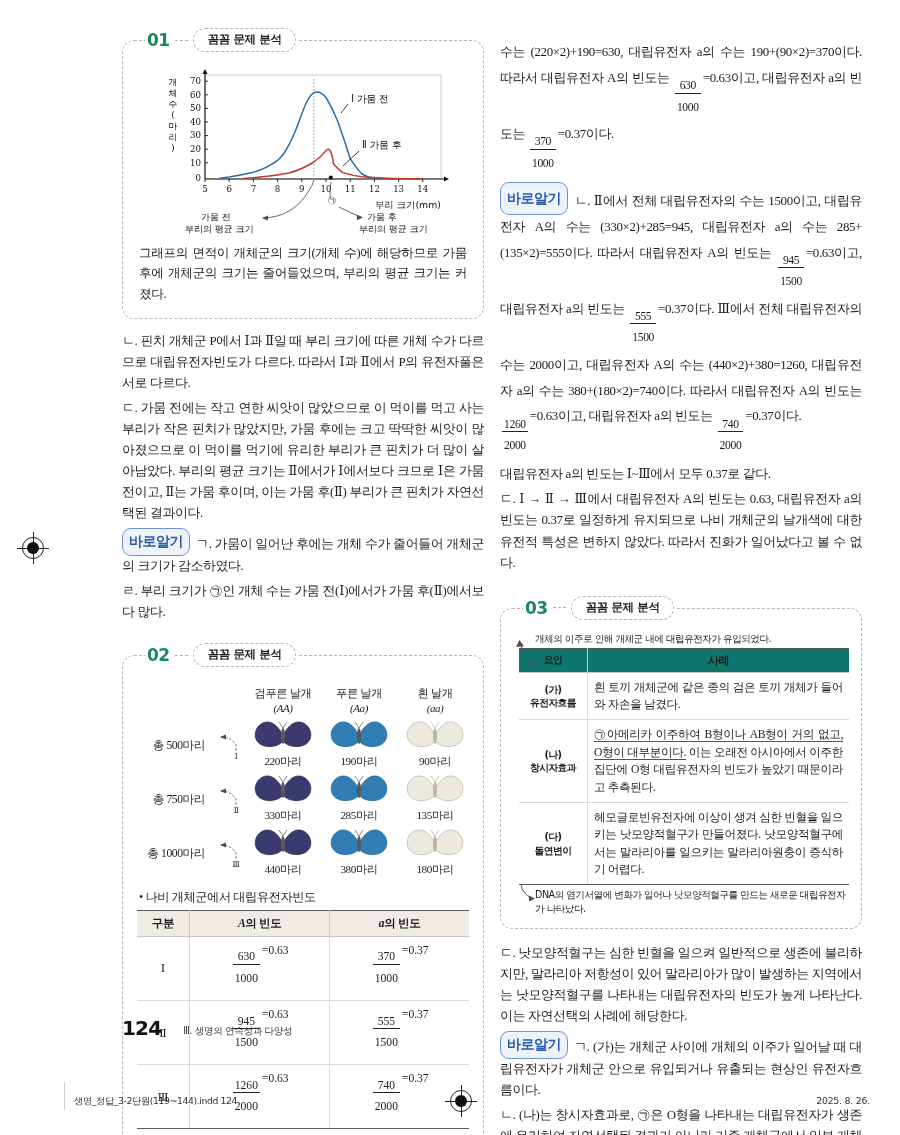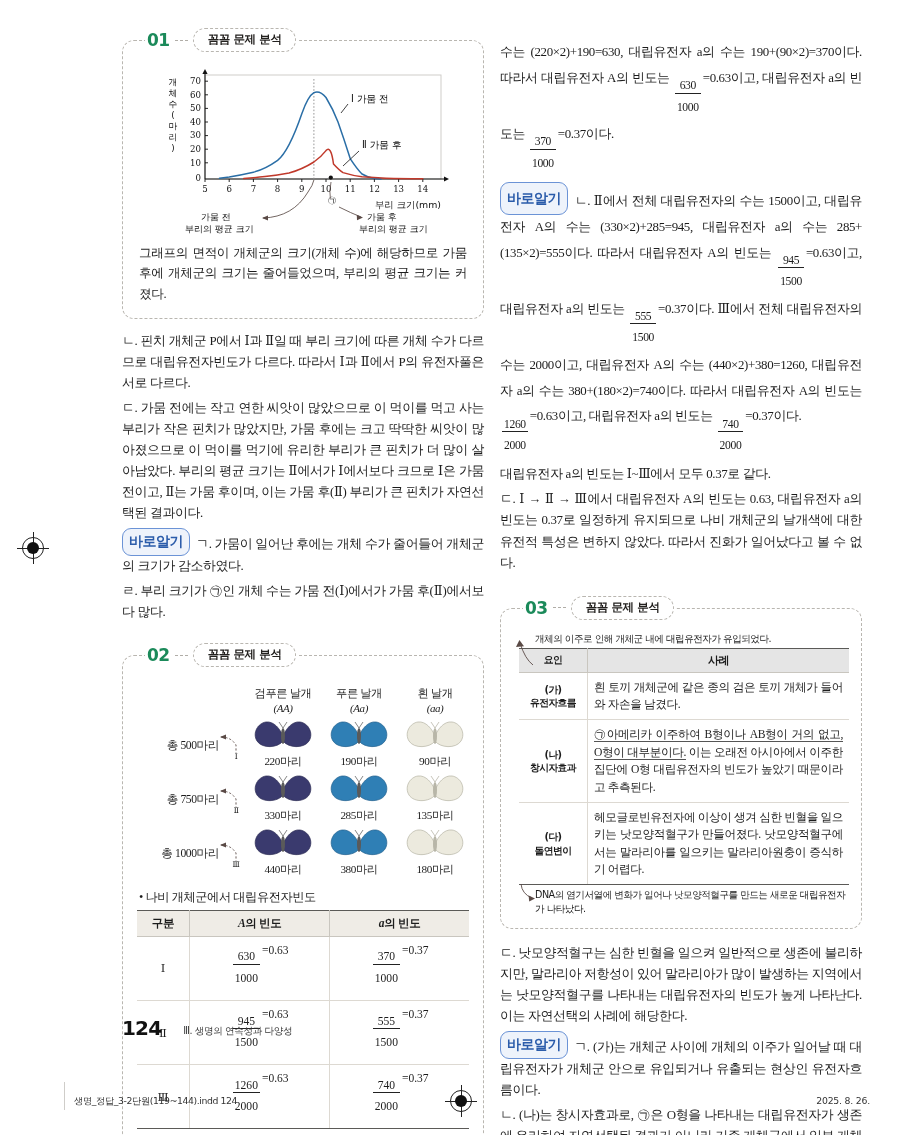--- a/index.html
+++ b/index.html
@@ -39,40 +39,40 @@
          padding:1px 6px 2px 6px;letter-spacing:-0.5px;vertical-align:1.5px;margin-right:3px;}
   .frac{display:inline-flex;flex-direction:column;align-items:center;vertical-align:-0.58em;margin:0 2px;line-height:1.06;}
   .frac .num{font-size:11.6px;padding:0 2px;}
   .frac .den{font-size:11.6px;border-top:1.1px solid #222;padding:8px 2px;}
 
   
   .bfig{margin:8px 0 2px 0;}
   .bgrid{display:grid;grid-template-columns:108px 76px 76px 76px;}
   .bhead{text-align:center;font-size:11.3px;line-height:1.3;letter-spacing:-0.4px;padding-bottom:3px;}
   .bhead .gt{font-style:italic;font-size:11px;margin-top:48px;}
-  .btot{display:flex;align-items:center;justify-content:flex-end;gap:0;font-size:11.6px;letter-spacing:-0.4px;padding-right:2px;}
+  .btot{display:flex;align-items:center;justify-content:flex-end;gap:14px;font-size:11.6px;letter-spacing:-0.4px;padding-right:2px;}
   .btot .arrow{position:relative;width:24px;height:26px;}
   .bcell{text-align:center;}
   .bnum{font-size:11.2px;letter-spacing:-0.4px;padding:1px 0 4px 0;}
 
   
   .tbl-title{font-size:12.2px;letter-spacing:-0.4px;margin:8px 0 4px 2px;}
   table.freq{border-collapse:collapse;width:100%;font-size:11.5px;}
   table.freq th{background:#efece6;border-top:1.4px solid #5b5a57;border-bottom:1px solid #c9c6bf;
         padding:5px 0;font-weight:bold;letter-spacing:-0.3px;}
   table.freq td{border-bottom:1px solid #ddd9d2;padding:7px 0;text-align:center;}
   table.freq tr:last-child td{border-bottom:1.2px solid #5b5a57;}
   table.freq .divv{border-right:1px solid #ddd9d2;}
   table.freq th.divv{border-right:1px solid #c9c6bf;}
 
   
   .note-top{font-family:"DejaVu Sans","Liberation Sans",sans-serif;font-size:9.6px;letter-spacing:-0.5px;color:#1c1c1c;margin:0 0 2px 24px;}
   .note-bot{font-family:"DejaVu Sans","Liberation Sans",sans-serif;font-size:9.6px;letter-spacing:-0.5px;color:#1c1c1c;line-height:1.45;margin:3px 0 0 24px;}
   table.factor{border-collapse:collapse;width:100%;font-size:11.6px;margin-left:8px;width:330px;}
-  table.factor th{background:#e5e5e5;border-top:1.3px solid #5b5a57;border-bottom:1px solid #c9c6bf;
+  table.factor th{background:#0f766e;border-top:1.3px solid #5b5a57;border-bottom:1px solid #c9c6bf;
       padding:4px 0;font-weight:bold;font-size:11px;letter-spacing:-0.4px;}
   table.factor td{border-bottom:1px solid #ddd9d2;padding:6px 6px;vertical-align:middle;line-height:1.5;letter-spacing:-0.35px;text-align:justify;}
   table.factor tr:last-child td{border-bottom:1.2px solid #5b5a57;}
   table.factor .fcol{width:56px;text-align:center;font-family:"DejaVu Sans","Liberation Sans",sans-serif;font-size:9.8px;
       font-weight:bold;letter-spacing:-0.6px;line-height:1.35;border-right:1px solid #ddd9d2;}
   table.factor th.fcol{border-right:1px solid #c9c6bf;}
   .uline{border-bottom:1px solid #555;}
 
   
   .pagenum{position:absolute;left:110px;top:1016px;display:flex;align-items:baseline;gap:8px;}

